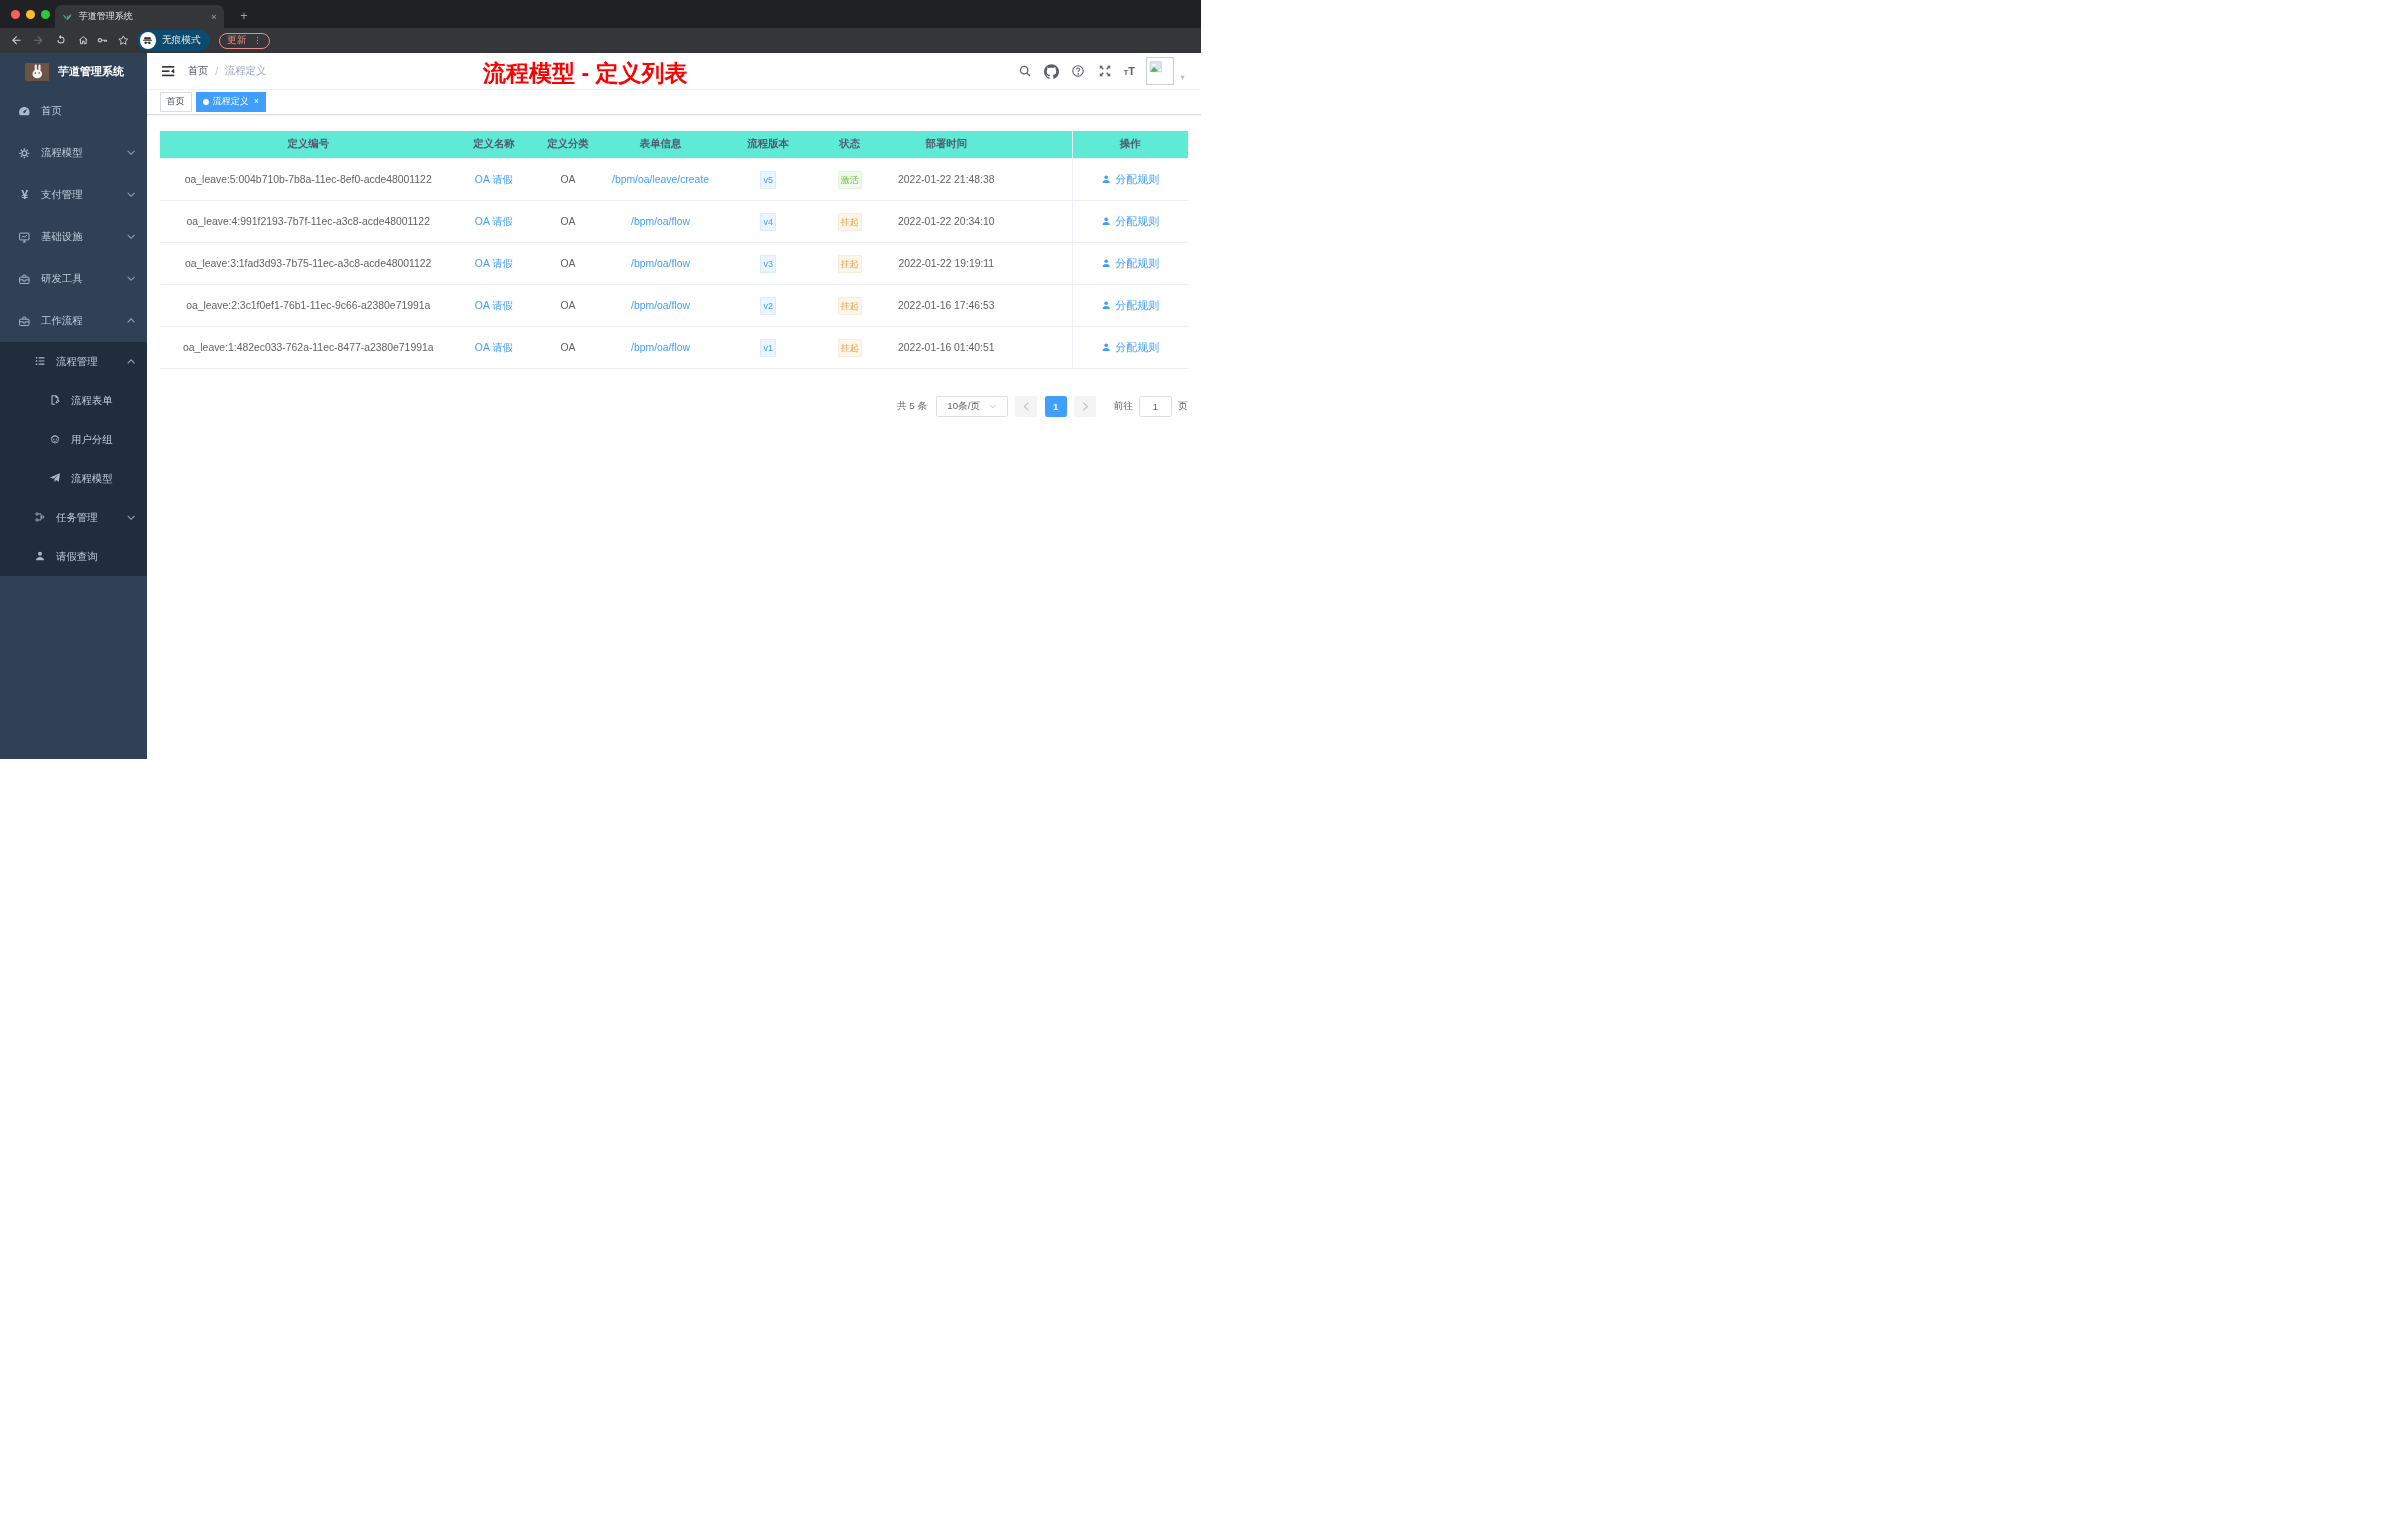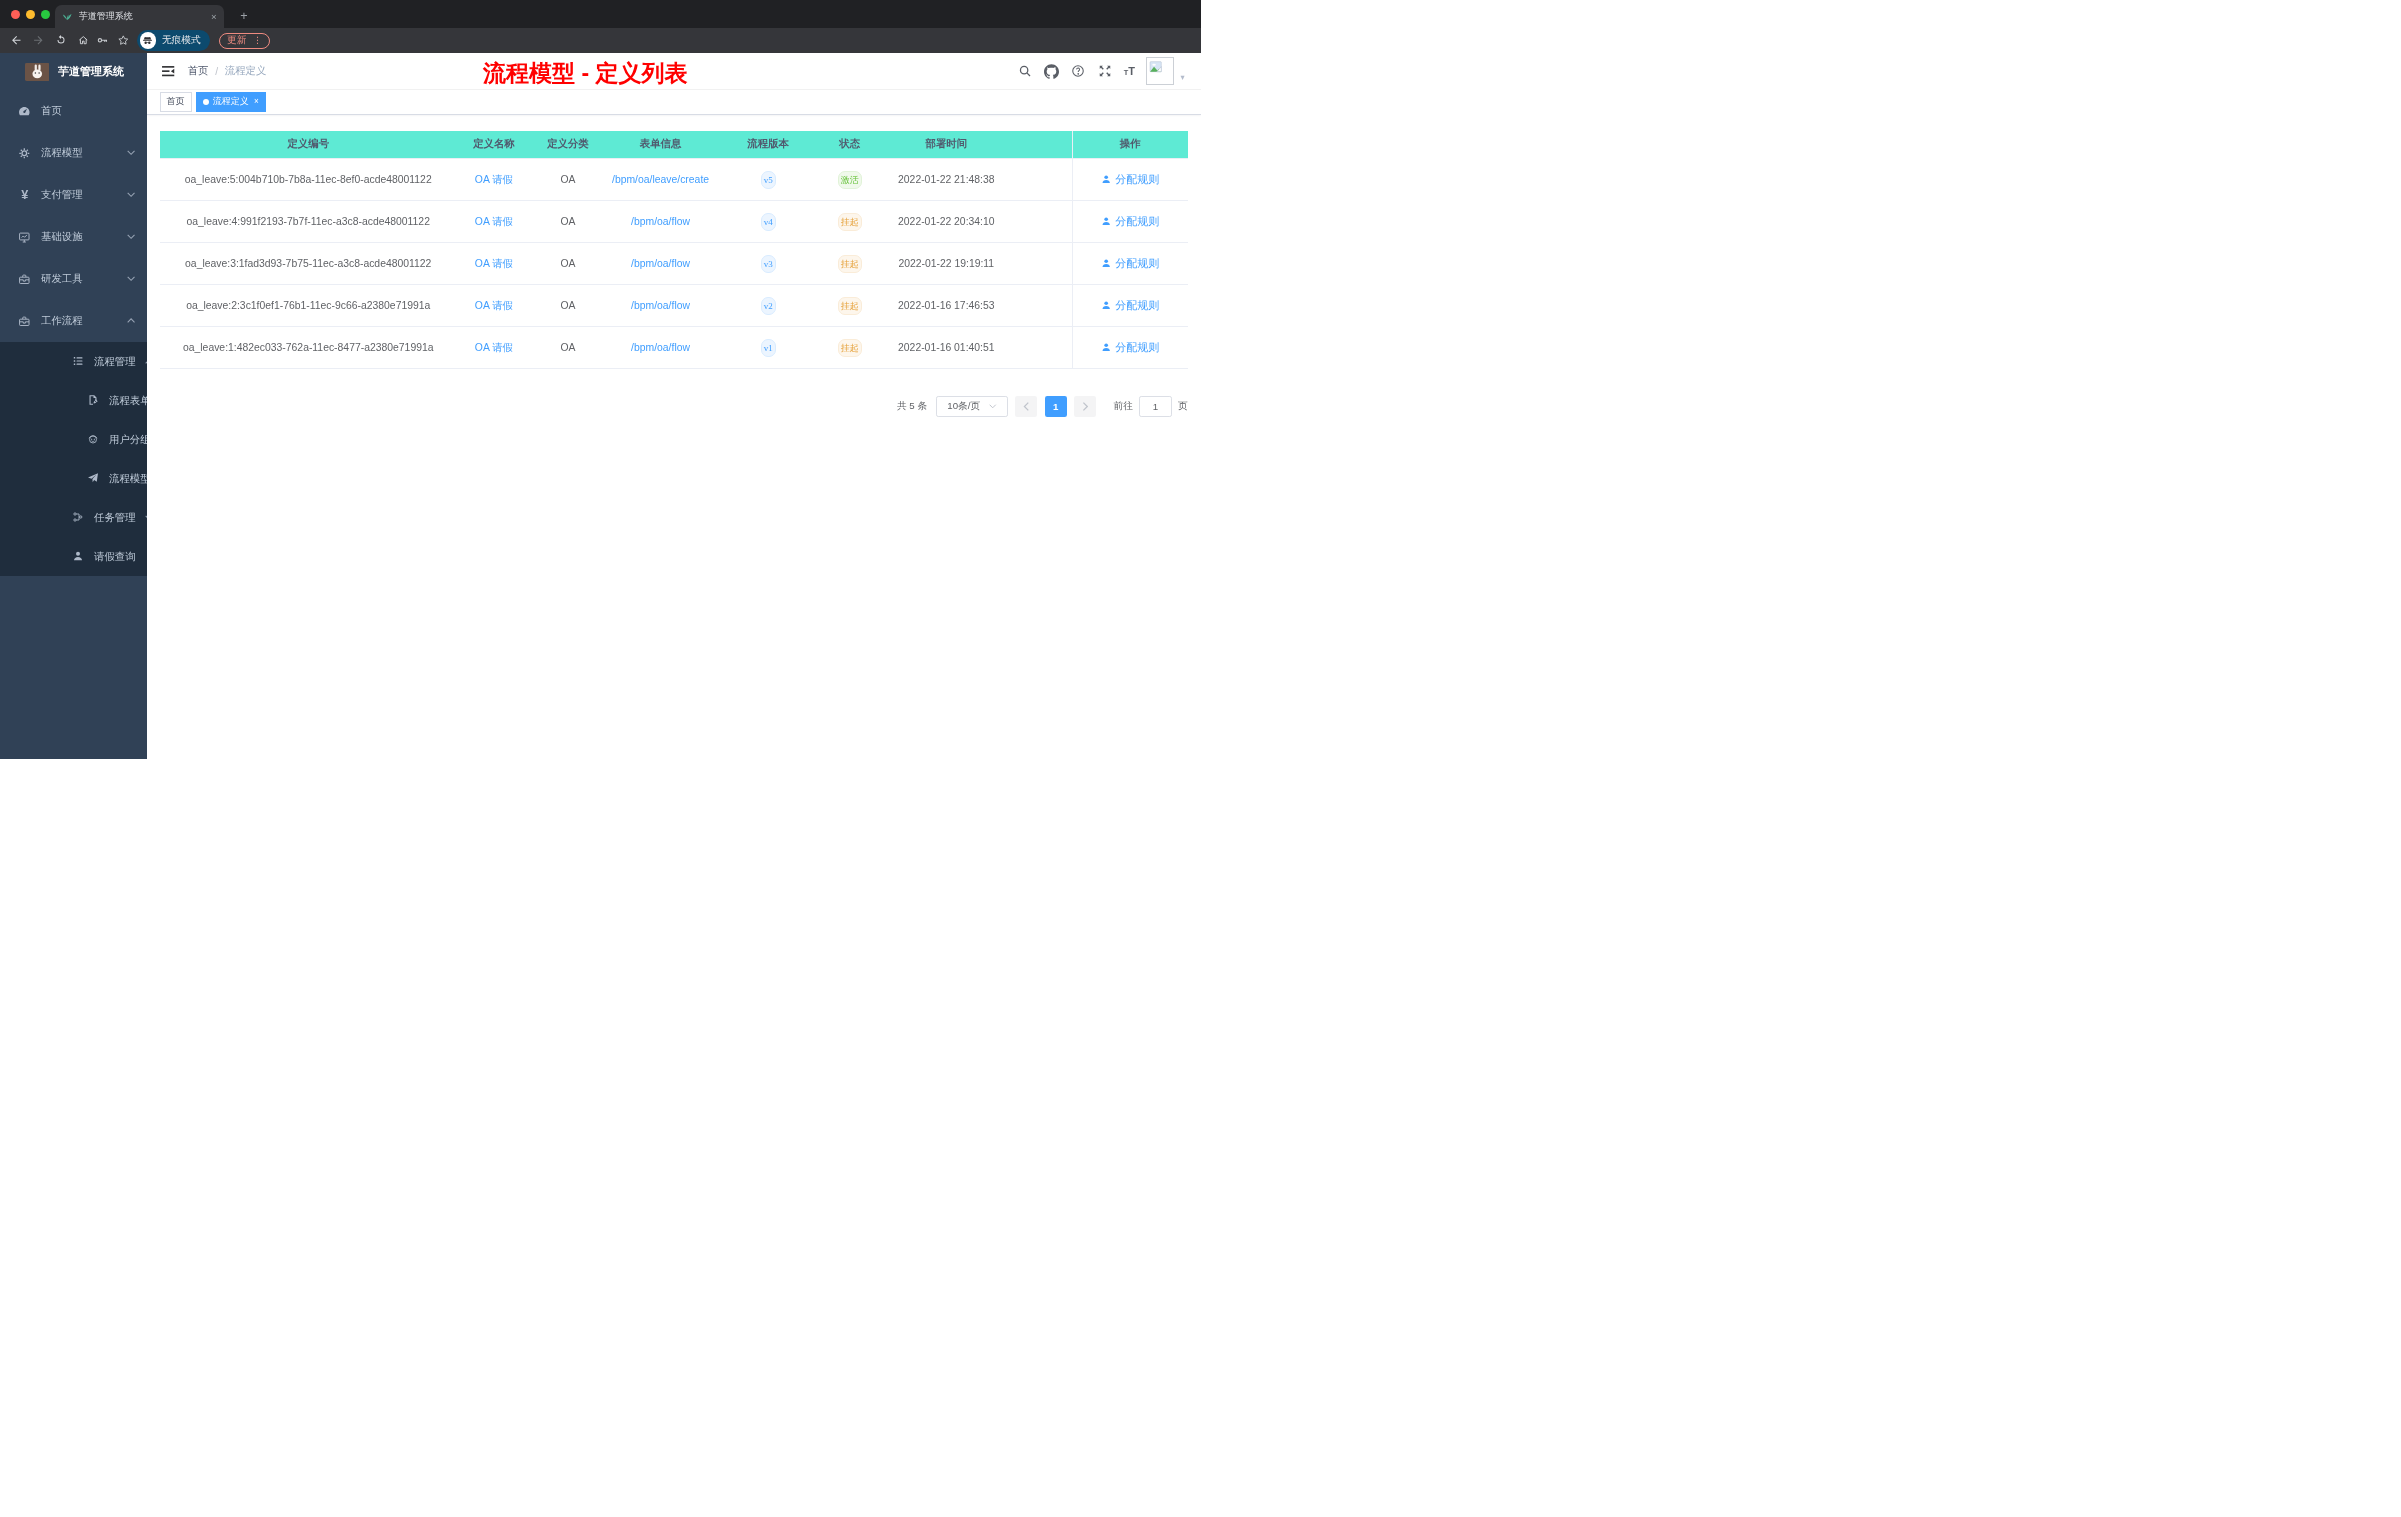--- a/index.html
+++ b/index.html
@@ -42,21 +42,21 @@
 
   
   .sidebar { position:absolute; left:0; top:0; bottom:0; width:147px; background:#304156; overflow:hidden; }
   .logo-row { height:37px; display:flex; align-items:center; padding-left:24.5px; gap:9px; }
   .logo-title { color:#fff; font-size:11px; font-weight:bold; white-space:nowrap; }
   .menu-item { height:42px; display:flex; align-items:center; padding:0 12px 0 18px;
     color:#bfcbd9; font-size:10.4px; gap:9.7px; cursor:pointer; white-space:nowrap; }
   .menu-item .mi-icon { width:13.4px; height:13.4px; display:flex; align-items:center;
     justify-content:center; color:#aeb9c9; flex:0 0 13.4px; }
   .menu-item .chev { margin-left:auto; color:#96a2b3; display:flex; }
-  .submenu { background:#1f2d3d;padding-left:38px; }
+  .submenu { background:#1f2d3d; }
   .submenu .menu-item { height:39px; padding-left:33px; }
   .submenu .menu-item.nested { padding-left:48px; }
   .yen-glyph { font-size:12.6px; font-weight:bold; line-height:1; }
 
   
   .main { position:absolute; left:147px; top:0; right:0; bottom:0; background:#fff; }
   .navbar { height:37px; display:flex; align-items:center; padding:0 16.3px 0 13.4px;
     position:relative; border-bottom:0.7px solid #f2f2f2; background:#fff; }
   .hamburger { width:16.3px; height:16.3px; color:#303133; display:flex; }
   .breadcrumb { margin-left:11px; font-size:10.4px; display:flex; gap:6.7px; align-items:center; }
@@ -86,21 +86,21 @@
   
   .content { padding:15.6px 12.6px 0 12.6px; }
   table.def-table { width:1028px; border-collapse:collapse; table-layout:fixed;
     font-size:10.4px; color:#606266; }
   .def-table thead th { height:28px; background:#5eead4; color:#515a6e; font-weight:bold;
     font-size:10.4px; text-align:center; border-bottom:0.7px solid #ebeef5; }
   .def-table tbody td { height:42px; border-bottom:0.7px solid #ebeef5; text-align:center; }
   .ops-col { border-left:0.7px solid #ebeef5; }
   .link { color:#409eff; cursor:pointer; }
   .badge { display:inline-block; height:18px; line-height:16.3px; padding:0 2px;
-    border-radius:7px; font-size:9px; border:0.7px solid transparent;font-family:Liberation Serif, serif; }
+    border-radius:1px; font-size:9px; border:0.7px solid transparent; }
   .badge.version { background:#ecf5ff; border-color:#d9ecff; color:#409eff; }
   .badge.success { background:#f0f9eb; border-color:#e1f3d8; color:#67c23a; }
   .badge.warning { background:#fdf6ec; border-color:#faecd8; color:#e6a23c; }
   .action-link { color:#409eff; display:inline-flex; align-items:center; gap:3.7px;
     font-size:11px; cursor:pointer; }
 
   
   .pagination { width:1028px; margin-top:27px; display:flex; justify-content:flex-end;
     align-items:center; gap:7.4px; font-size:9.7px; color:#606266; }
   .pg-total { margin-right:1.5px; }

